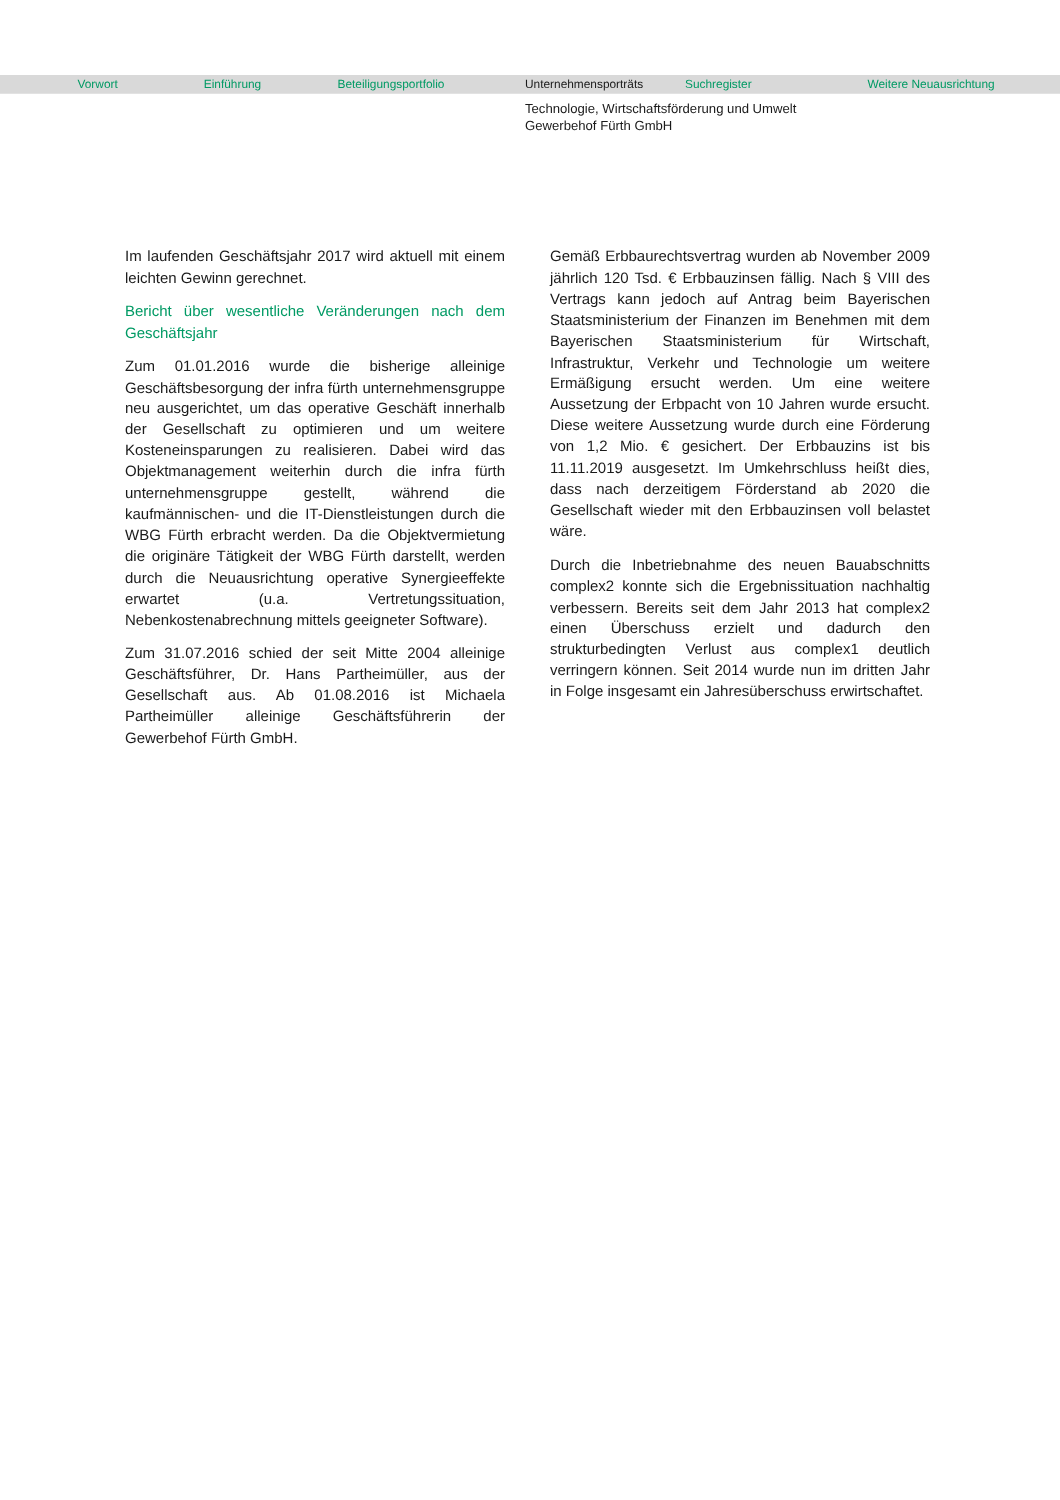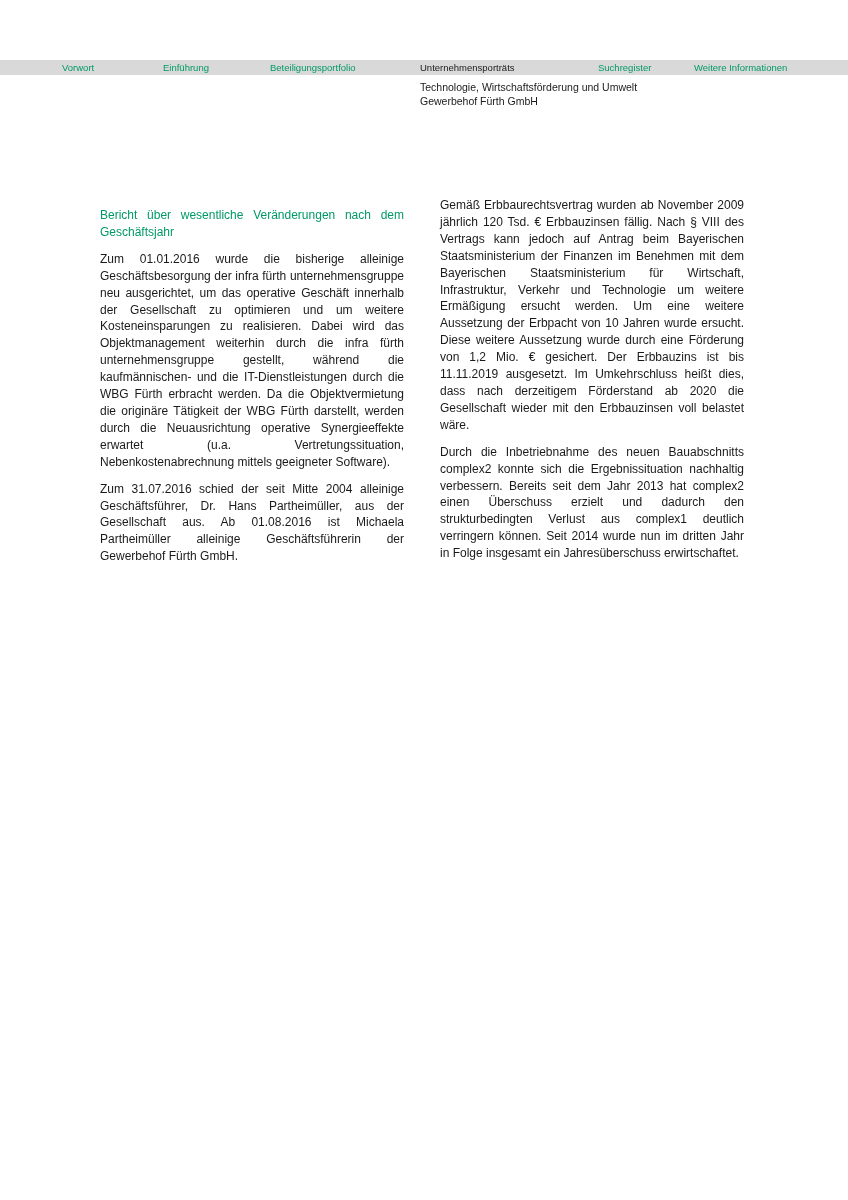--- a/index.html
+++ b/index.html
@@ -76,30 +76,31 @@
 </head>
 <body>
 
 <div class="page">
 
   <div class="nav-bar">
     <span class="nav-item" style="left:62px">Vorwort</span>
     <span class="nav-item" style="left:163px">Einführung</span>
     <span class="nav-item" style="left:270px">Beteiligungsportfolio</span>
     <span class="nav-item active" style="left:420px">Unternehmensporträts</span>
-    <span class="nav-item" style="left:598px">Suchregister</span>
-    <span class="nav-item" style="left:694px">Weitere Informationen</span>
+    <span class="nav-item" style="left:548px">Suchregister</span>
+    <span class="nav-item" style="left:694px">Weitere Neuausrichtung</span>
   </div>
 
   <div class="section-header">
     <div>Technologie, Wirtschaftsförderung und Umwelt</div>
     <div>Gewerbehof Fürth GmbH</div>
   </div>
 
   <div class="col col-left">
+    <p>Im laufenden Geschäftsjahr 2017 wird aktuell mit einem leichten Gewinn gerechnet.</p>
     <h3>Bericht über wesentliche Veränderungen nach dem Geschäftsjahr</h3>
     <p>Zum 01.01.2016 wurde die bisherige alleinige Geschäftsbesorgung der infra fürth unternehmensgruppe neu ausgerichtet, um das operative Geschäft innerhalb der Gesellschaft zu optimieren und um weitere Kosteneinsparungen zu realisieren. Dabei wird das Objektmanagement weiterhin durch die infra fürth unternehmensgruppe gestellt, während die kaufmännischen- und die IT-Dienstleistungen durch die WBG Fürth erbracht werden. Da die Objektvermietung die originäre Tätigkeit der WBG Fürth darstellt, werden durch die Neuausrichtung operative Synergieeffekte erwartet (u.a. Vertretungssituation, Nebenkostenabrechnung mittels geeigneter Software).</p>
     <p>Zum 31.07.2016 schied der seit Mitte 2004 alleinige Geschäftsführer, Dr. Hans Partheimüller, aus der Gesellschaft aus. Ab 01.08.2016 ist Michaela Partheimüller alleinige Geschäftsführerin der Gewerbehof Fürth GmbH.</p>
   </div>
 
   <div class="col col-right">
     <p>Gemäß Erbbaurechtsvertrag wurden ab November 2009 jährlich 120 Tsd. € Erbbauzinsen fällig. Nach § VIII des Vertrags kann jedoch auf Antrag beim Bayerischen Staatsministerium der Finanzen im Benehmen mit dem Bayerischen Staatsministerium für Wirtschaft, Infrastruktur, Verkehr und Technologie um weitere Ermäßigung ersucht werden. Um eine weitere Aussetzung der Erbpacht von 10 Jahren wurde ersucht. Diese weitere Aussetzung wurde durch eine Förderung von 1,2 Mio. € gesichert. Der Erbbauzins ist bis 11.11.2019 ausgesetzt. Im Umkehrschluss heißt dies, dass nach derzeitigem Förderstand ab 2020 die Gesellschaft wieder mit den Erbbauzinsen voll belastet wäre.</p>
     <p>Durch die Inbetriebnahme des neuen Bauabschnitts complex2 konnte sich die Ergebnissituation nachhaltig verbessern. Bereits seit dem Jahr 2013 hat complex2 einen Überschuss erzielt und dadurch den strukturbedingten Verlust aus complex1 deutlich verringern können. Seit 2014 wurde nun im dritten Jahr in Folge insgesamt ein Jahresüberschuss erwirtschaftet.</p>
   </div>
 

